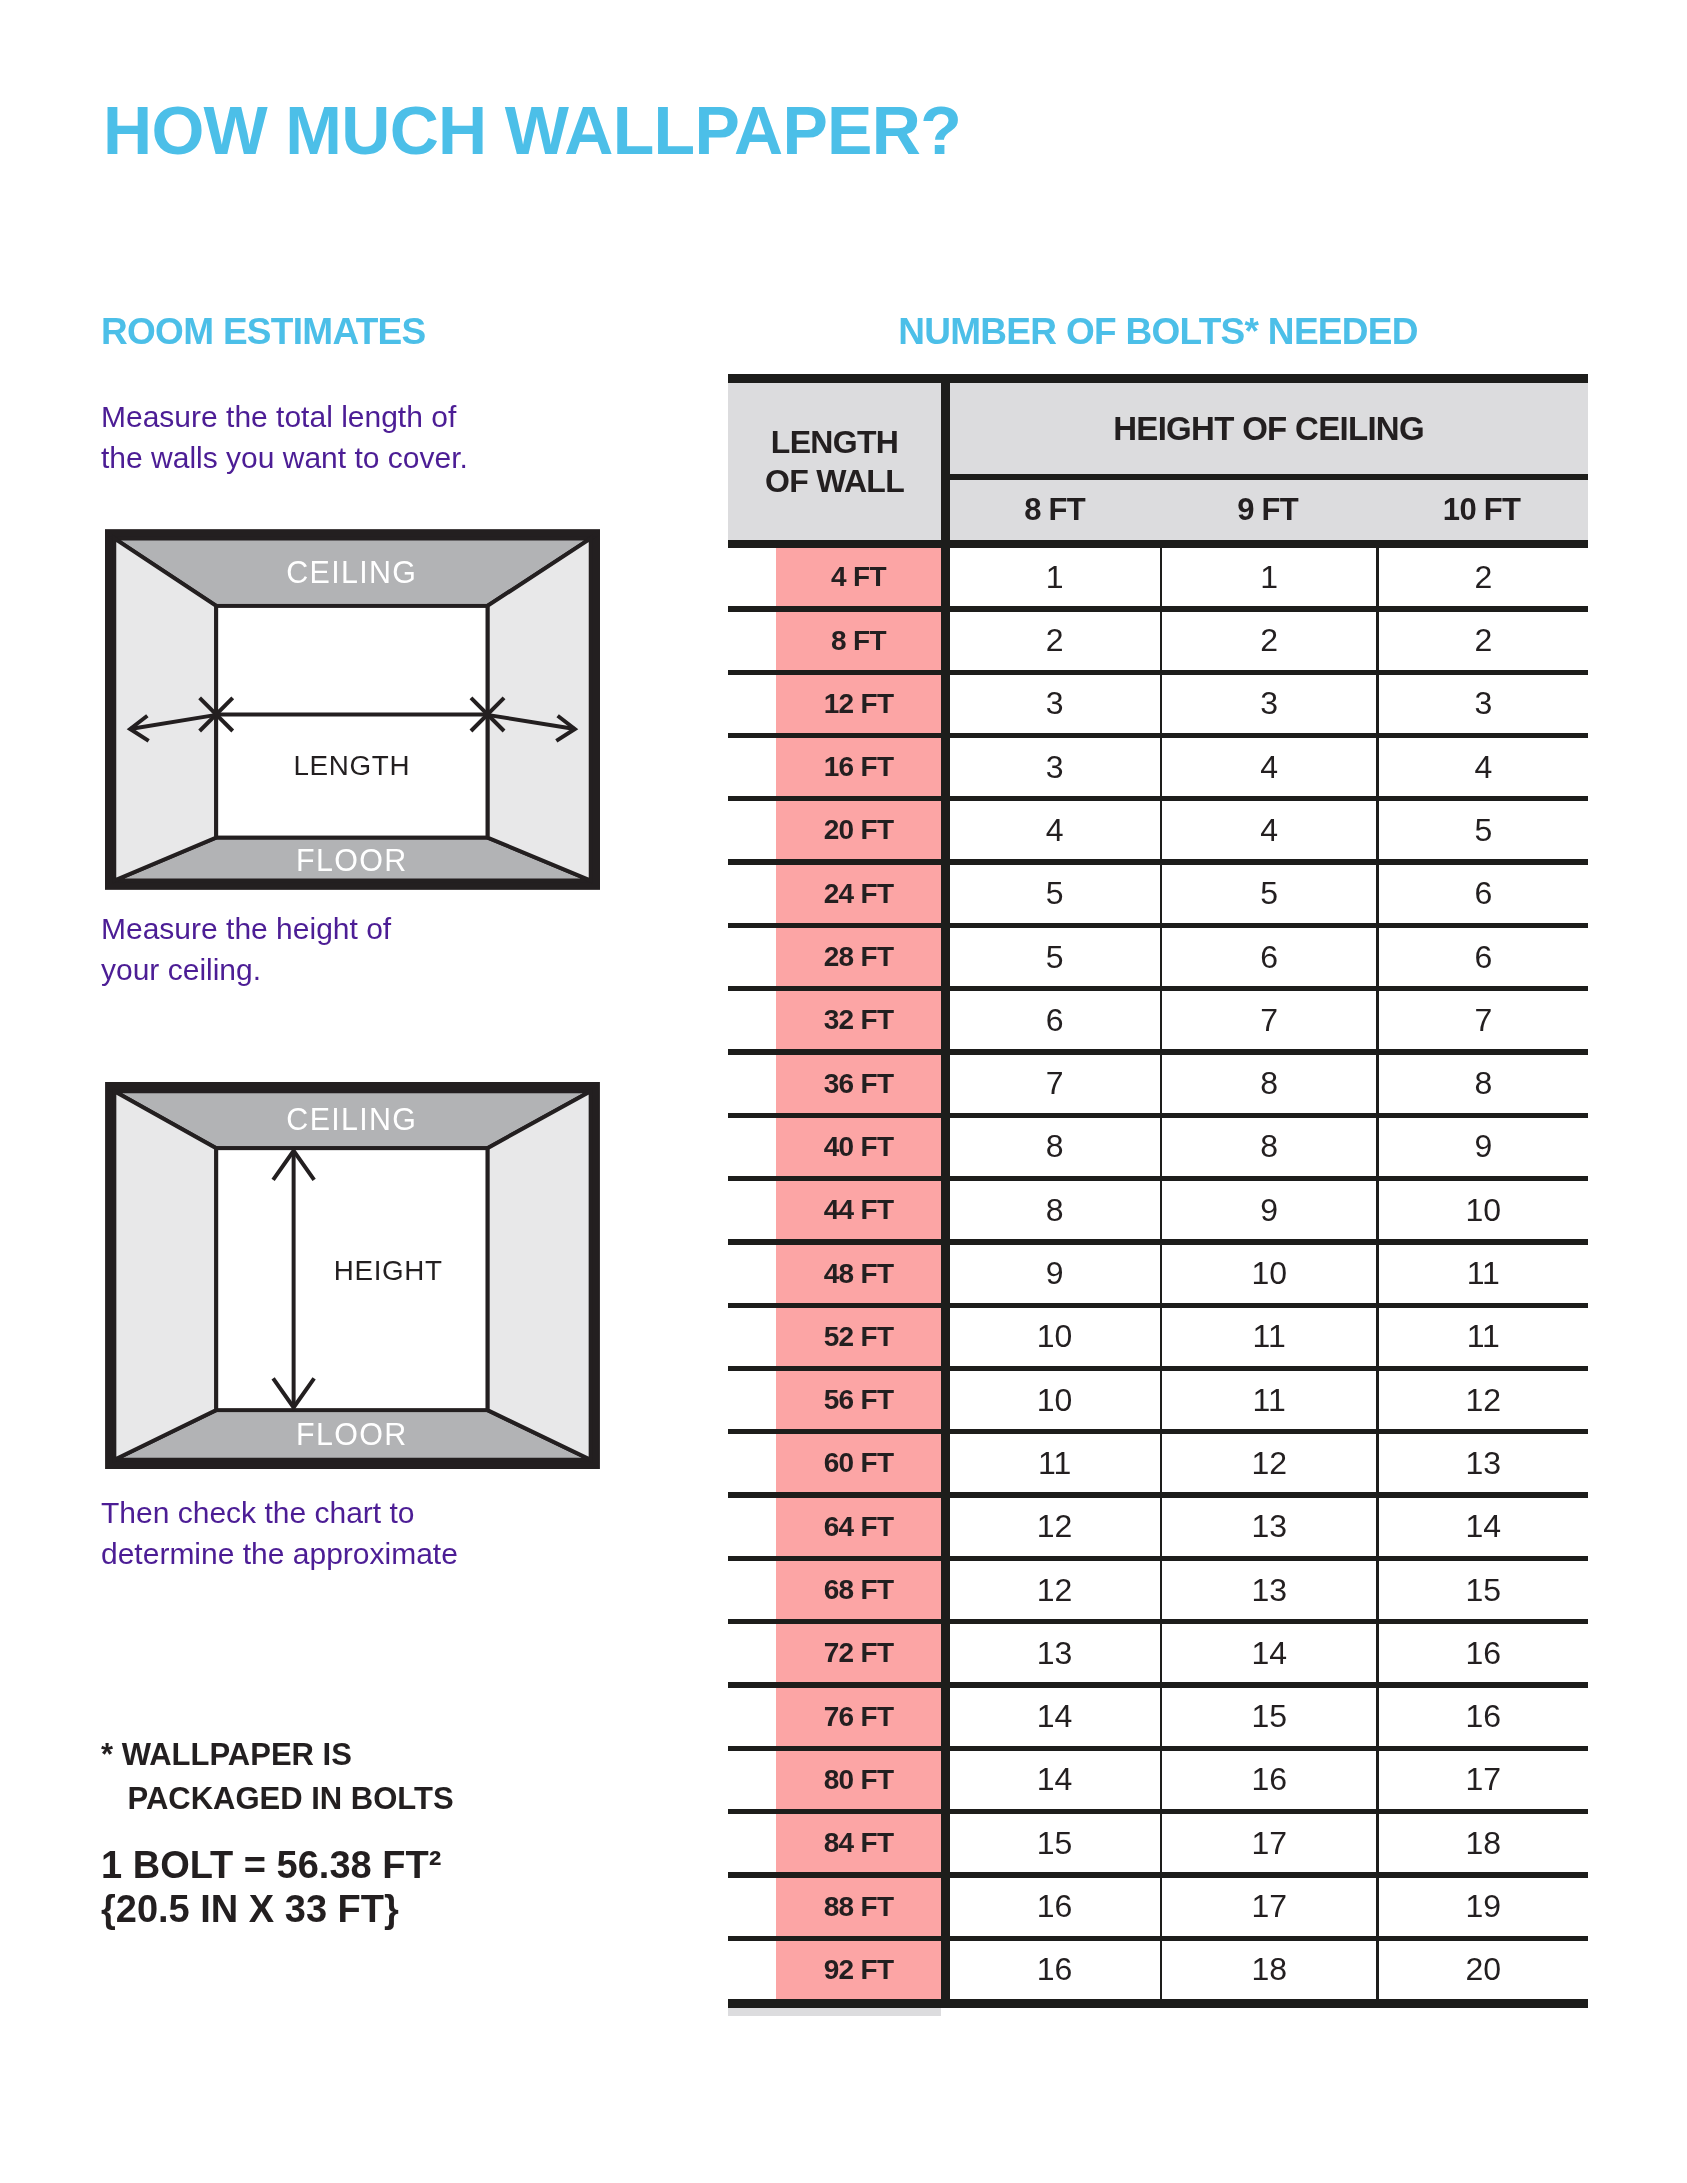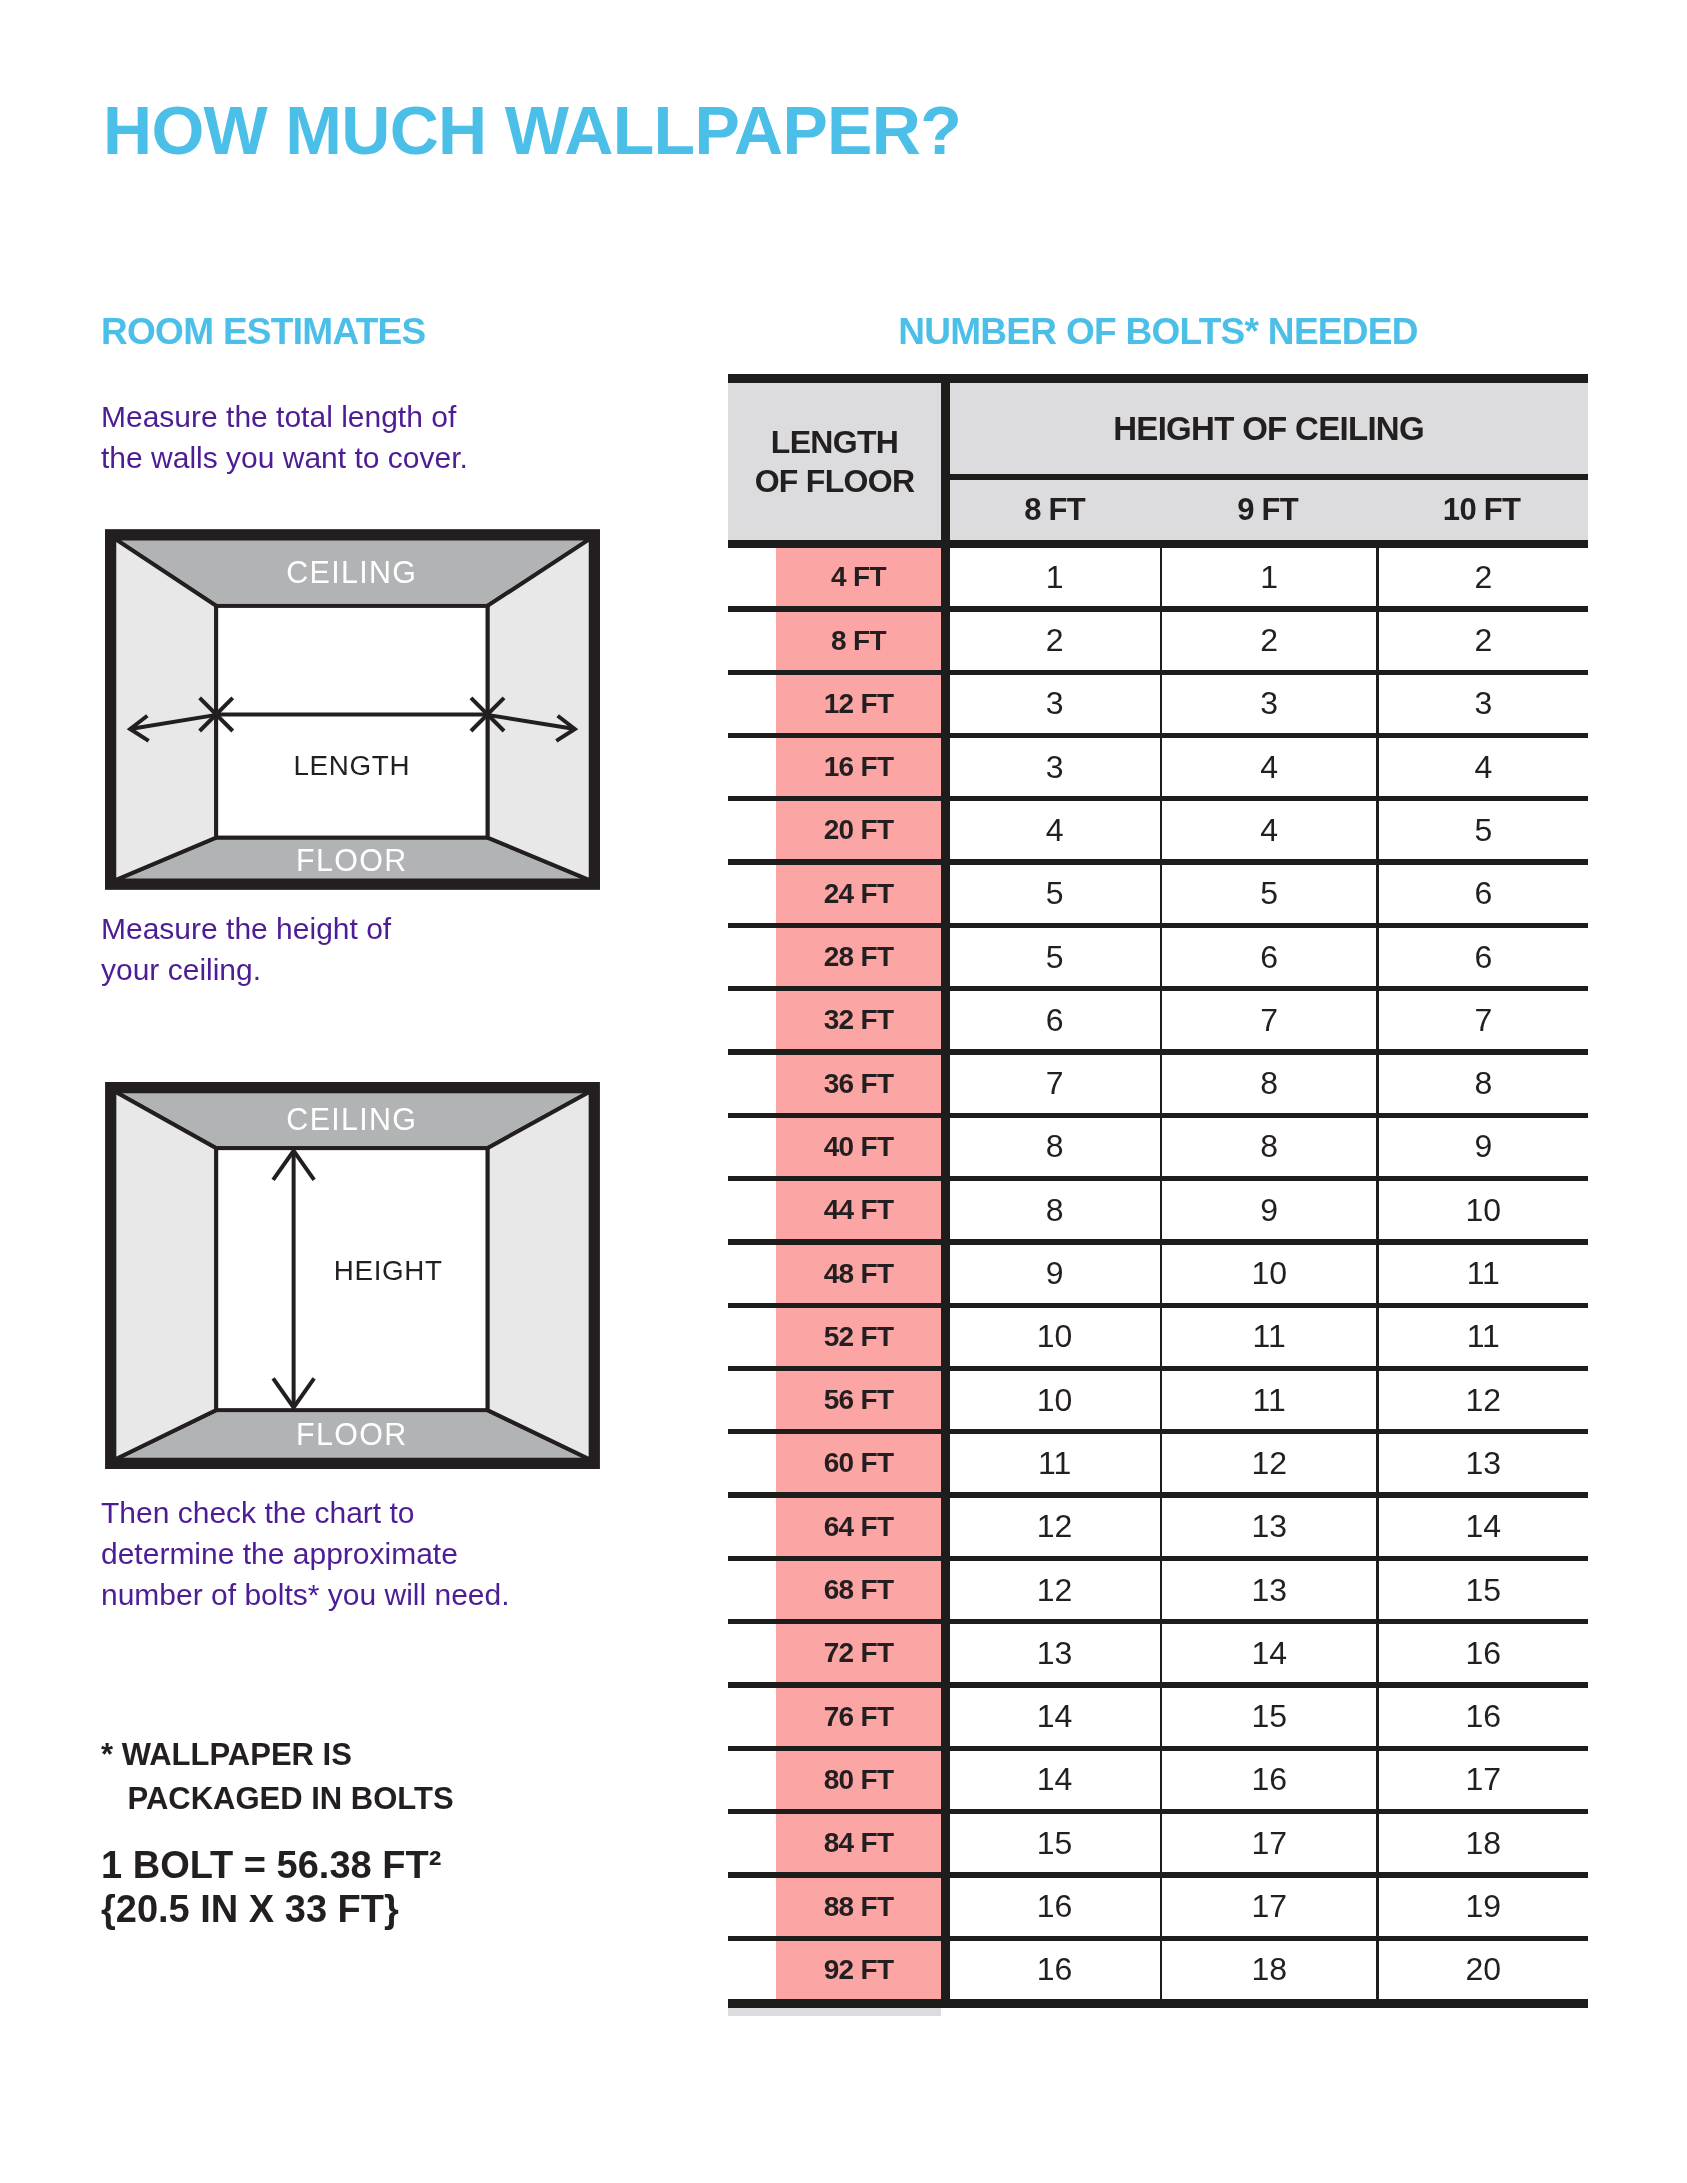--- a/index.html
+++ b/index.html
@@ -105,41 +105,40 @@
       <polyline points="254,448 285,492 316,448"></polyline>
     </g>
     <text x="373" y="72" text-anchor="middle" class="room-label">CEILING</text>
     <text x="373" y="549" text-anchor="middle" class="room-label">FLOOR</text>
     <text x="428" y="300" text-anchor="middle" class="dim-label">HEIGHT</text>
   </svg>
 
   <div class="abs copy p3">
     <div>Then check the chart to</div>
     <div>determine the approximate</div>
-    <div>number of bolts* you will need.</div>
   </div>
 
   <div class="abs note">
     <div>* WALLPAPER IS</div>
     <div class="indent">PACKAGED IN BOLTS</div>
   </div>
 
   <div class="abs spec">
     <div>1 BOLT = 56.38 FT²</div>
     <div>{20.5 IN X 33 FT}</div>
   </div>
 
   <div class="abs sec-head table-head">NUMBER OF BOLTS* NEEDED</div>
 
   <div class="abs bolts-table">
     <div class="t-bar"></div>
     <div class="t-header">
       <div class="t-h-left">
         <div>LENGTH</div>
-        <div>OF FLOOR</div>
+        <div>OF WALL</div>
       </div>
       <div class="t-vdiv"></div>
       <div class="t-h-right">
         <div class="t-h-span">HEIGHT OF CEILING</div>
         <div class="t-h-line"></div>
         <div class="t-h-cols">
           <div class="t-h-col c1">8 FT</div>
           <div class="t-h-col c2">9 FT</div>
           <div class="t-h-col c3">10 FT</div>
         </div>

